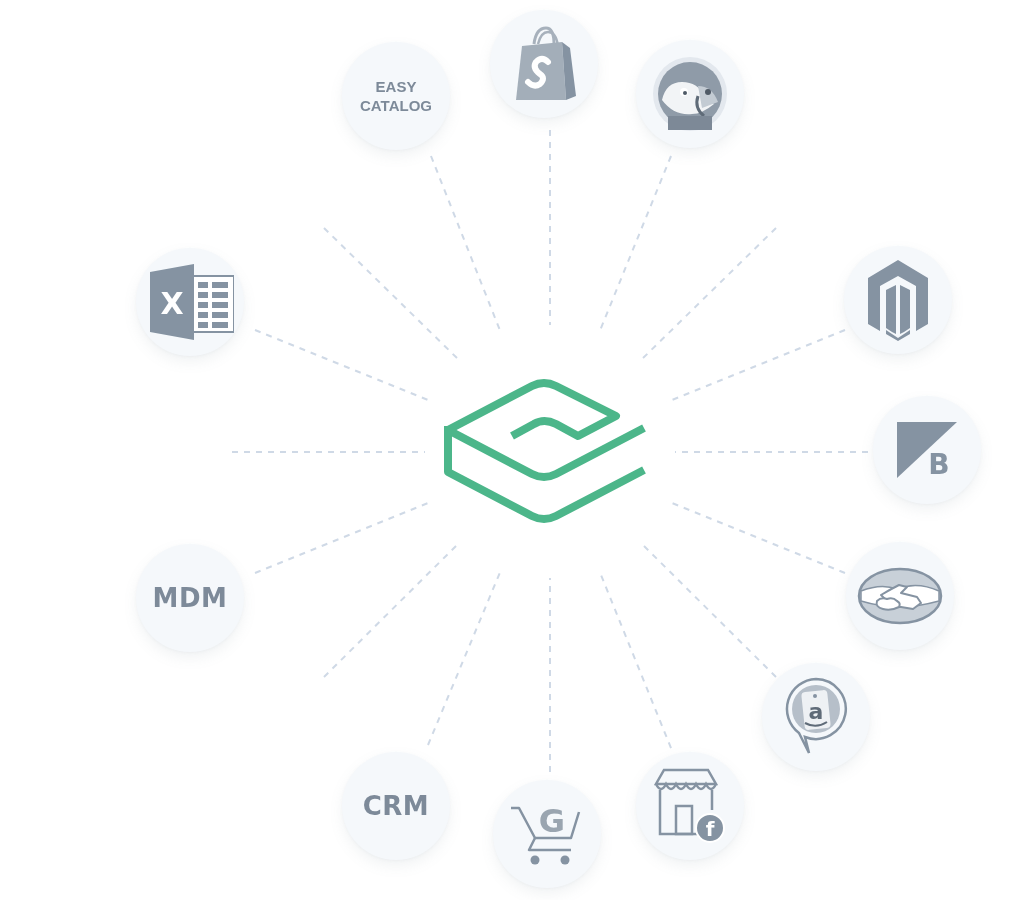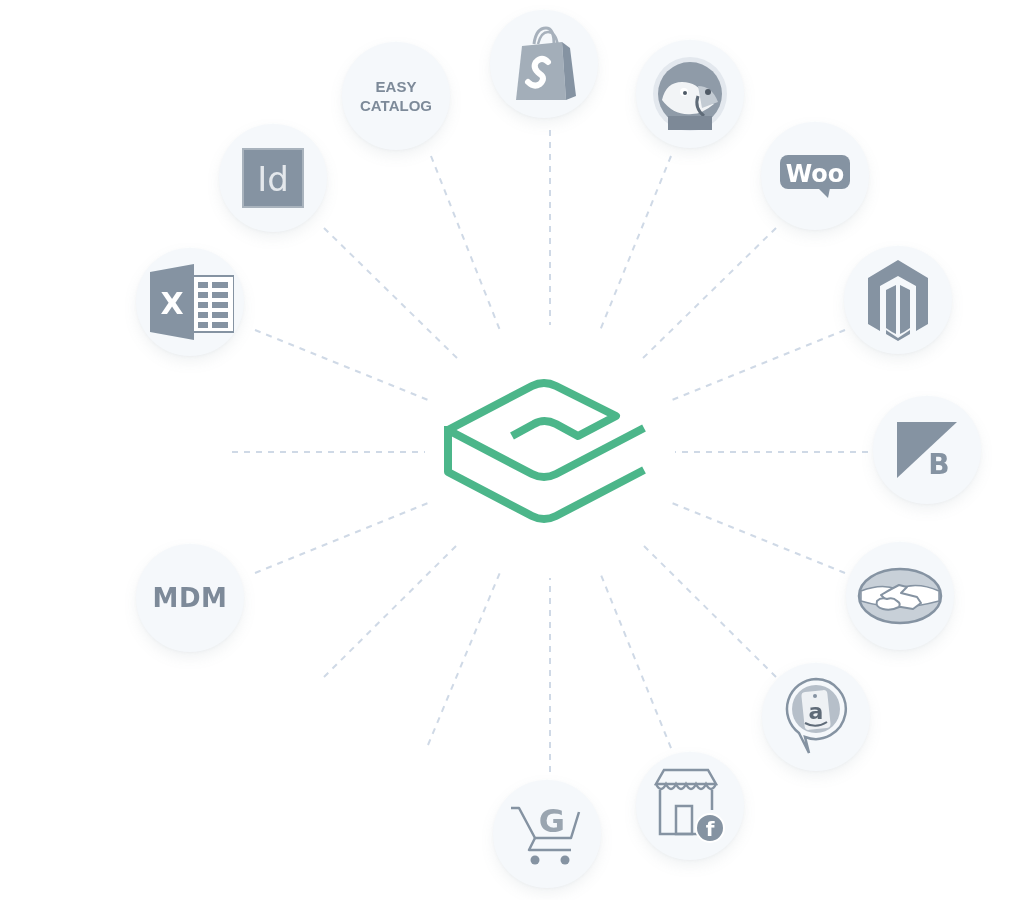--- a/index.html
+++ b/index.html
@@ -79,27 +79,20 @@
       <path d="M10 44 Q14 26 30 26 Q46 26 52 40 L62 48 Q50 58 40 58 Q22 60 10 44 Z" fill="#f2f4f6"></path>
       <path d="M46 30 Q60 30 66 46 L50 52 Z" fill="#c3cbd3"></path>
       <path d="M46 40 Q42 52 52 60" fill="none" stroke="#5f6b78" stroke-width="3"></path>
       <circle cx="32" cy="36" r="4" fill="#ffffff"></circle>
       <circle cx="33" cy="37" r="2" fill="#4f5a66"></circle>
       <circle cx="56" cy="36" r="3" fill="#4f5a66"></circle>
       <rect x="16" y="60" width="44" height="14" fill="#7d8997"></rect>
     </svg>
   </div>
 
-  <div class="node" style="left:785px;top:176px">
-    <svg width="74" height="50" viewBox="0 0 74 50">
-      <rect x="2" y="4" width="70" height="34" rx="8" fill="#8593a2"></rect>
-      <polygon points="40,37 52,37 50,47" fill="#8593a2"></polygon>
-      <text x="37" y="31" text-anchor="middle" font-family="DejaVu Sans, sans-serif" font-weight="bold" font-size="24" fill="#ffffff">Woo</text>
-    </svg>
-  </div>
 
   <div class="node" style="left:868px;top:300px">
     <svg width="64" height="84" viewBox="0 0 64 84">
       <polygon points="32,2 62,20 62,66 50,73 50,28 32,18 14,28 14,73 2,66 2,20" fill="#8593a2"></polygon>
       <polygon points="20,32 30,27 30,76 26,74 20,70" fill="#8593a2"></polygon>
       <polygon points="34,27 44,32 44,70 38,74 34,76" fill="#8593a2"></polygon>
       <polygon points="20,72 32,80 44,72 44,76 32,83 20,76" fill="#8593a2"></polygon>
     </svg>
   </div>
 
@@ -149,20 +142,23 @@
       <g fill="none" stroke="#8593a2" stroke-width="2.5" stroke-linejoin="round">
         <path d="M2 10 L10 10 L26 40 L62 40 L70 14"></path>
         <path d="M26 40 L20 52 L62 52"></path>
       </g>
       <circle cx="26" cy="62" r="4.5" fill="#8593a2"></circle>
       <circle cx="56" cy="62" r="4.5" fill="#8593a2"></circle>
       <text x="43" y="34" text-anchor="middle" font-family="DejaVu Sans, sans-serif" font-weight="bold" font-size="32" fill="#9aa5b0">G</text>
     </svg>
   </div>
 
+  <div class="node" style="left:366px;top:806px">
+    <span class="label-text lbl-big">CRM</span>
+  </div>
 
 
   <div class="node" style="left:160px;top:598px">
     <span class="label-text lbl-big">MDM</span>
   </div>
 
 
   <div class="node" style="left:160px;top:302px">
     <svg width="88" height="84" viewBox="0 0 88 84">
       <rect x="44" y="16" width="44" height="56" fill="#ffffff" stroke="#8593a2" stroke-width="2"></rect>
@@ -176,20 +172,14 @@
         <rect x="52" y="52" width="10" height="6"></rect>
           <rect x="66" y="52" width="16" height="6"></rect>
         <rect x="52" y="62" width="10" height="6"></rect>
           <rect x="66" y="62" width="16" height="6"></rect>
       </g>
       <polygon points="4,12 48,4 48,80 4,72" fill="#8593a2"></polygon>
       <text x="26" y="54" text-anchor="middle" font-family="DejaVu Sans, sans-serif" font-weight="bold" font-size="30" fill="#ffffff">X</text>
     </svg>
   </div>
 
-  <div class="node" style="left:243px;top:178px">
-    <svg width="62" height="60" viewBox="0 0 62 60">
-      <rect x="1" y="1" width="60" height="58" fill="#8593a2" stroke="#a9b3bd" stroke-width="2"></rect>
-      <text x="31" y="43" text-anchor="middle" font-family="DejaVu Sans, sans-serif" font-size="34" fill="#e4e8ec">Id</text>
-    </svg>
-  </div>
 
 </div>
 
 </body></html>

